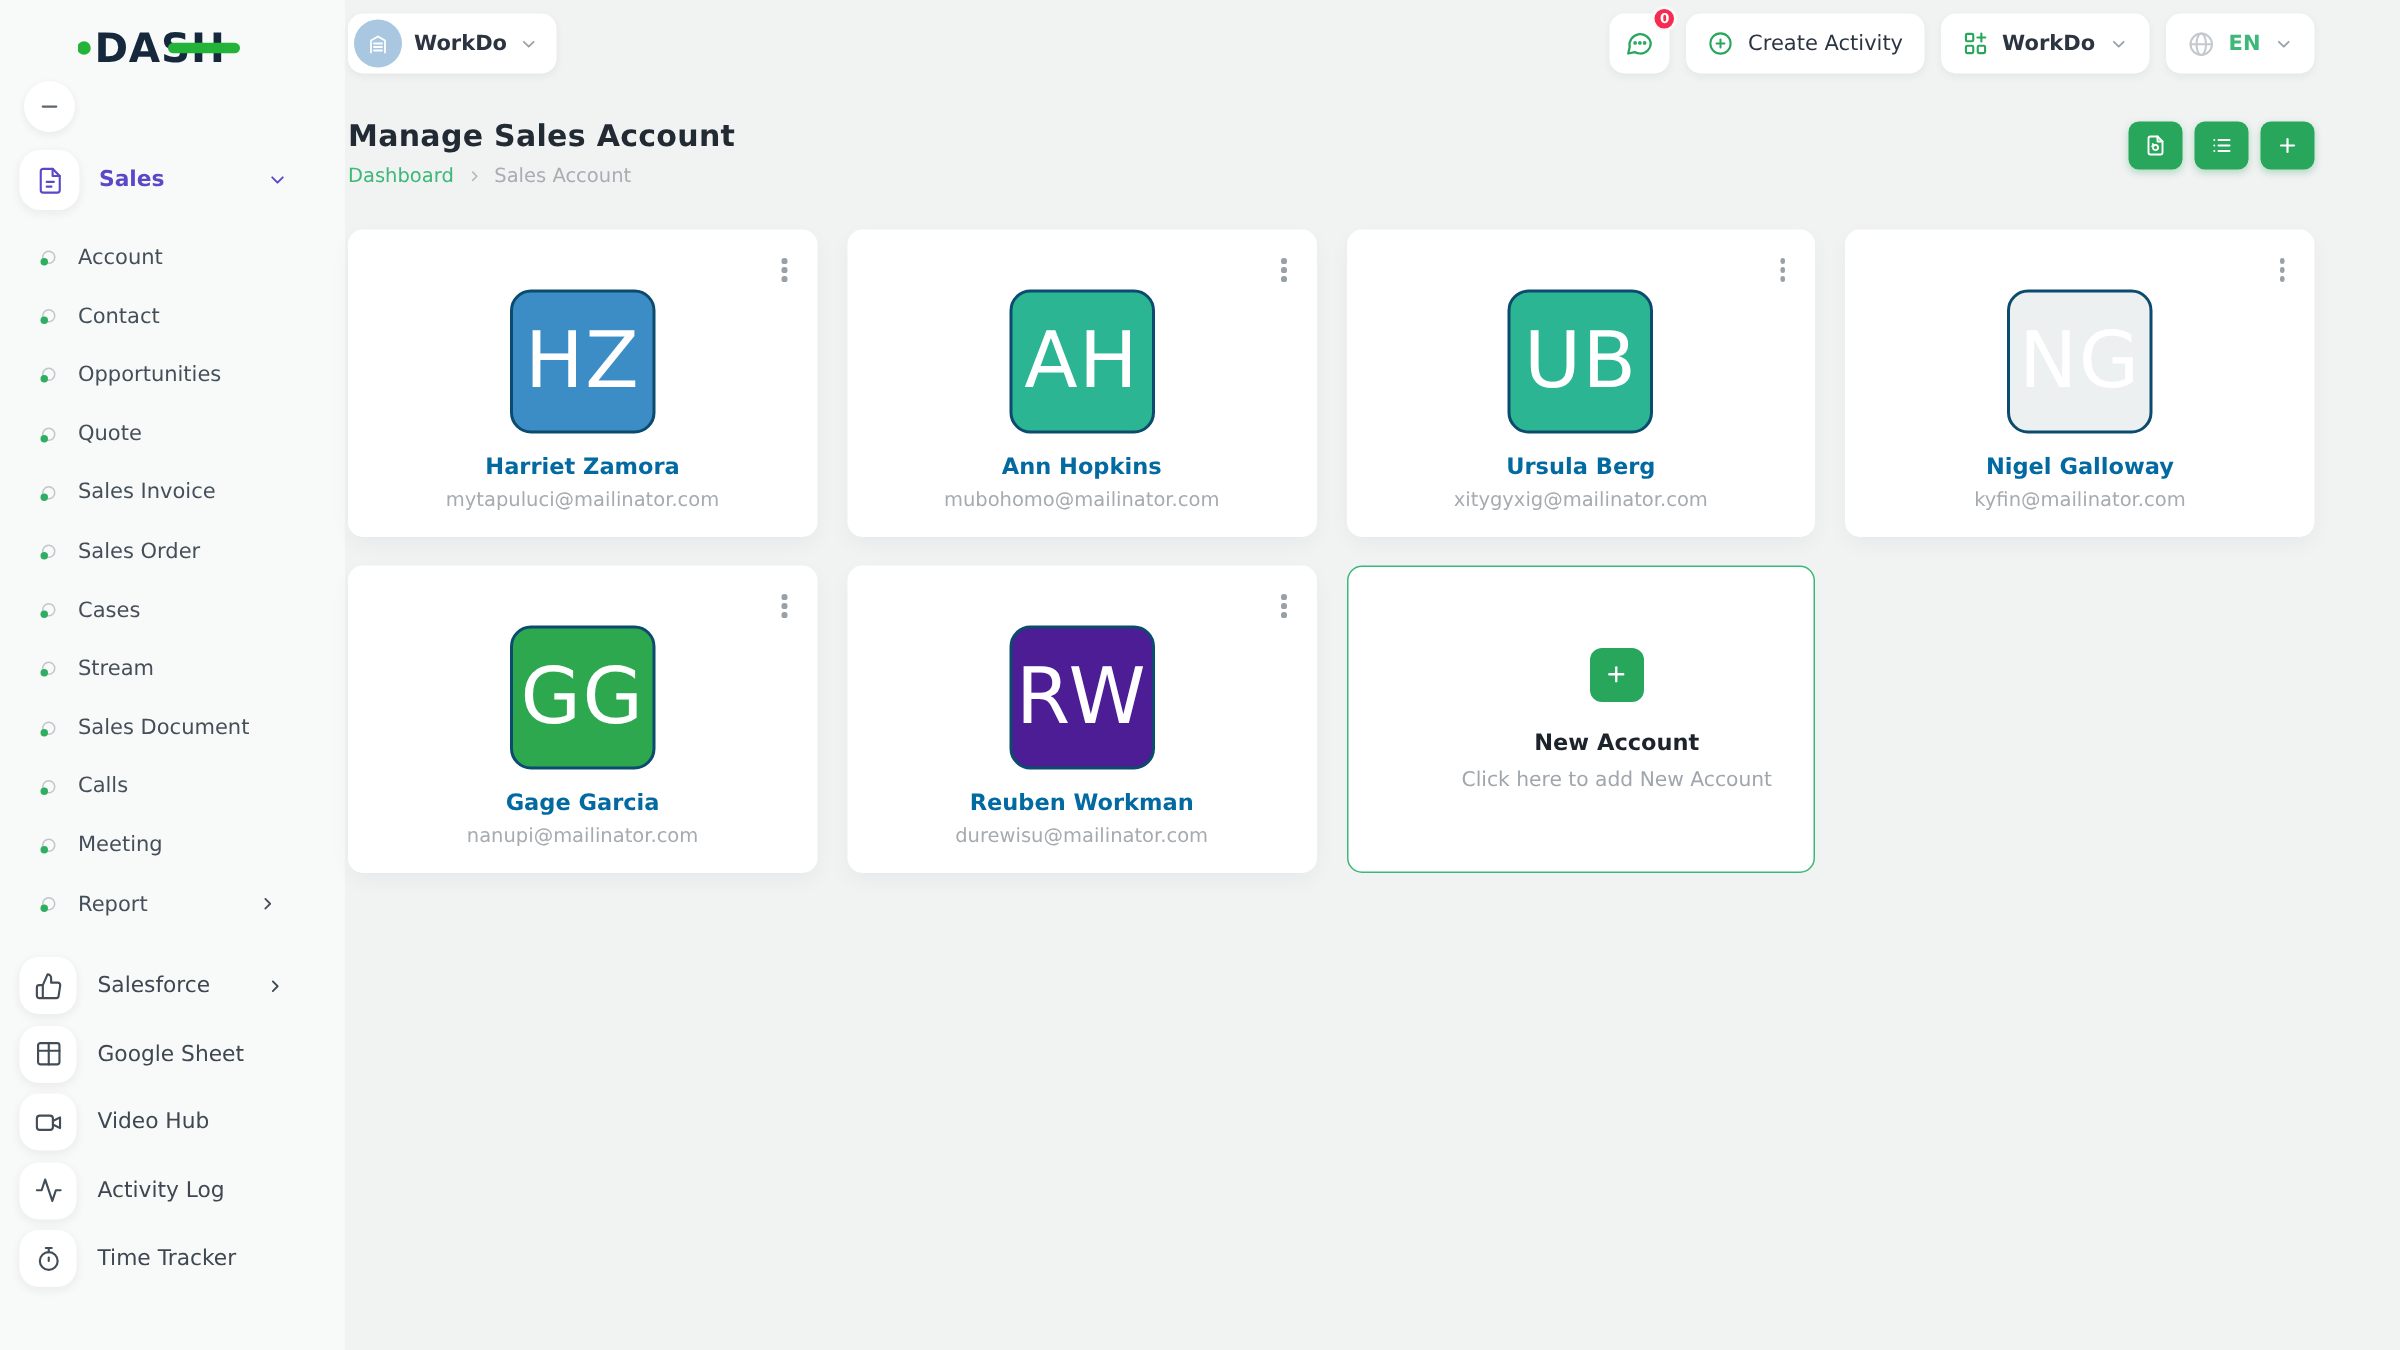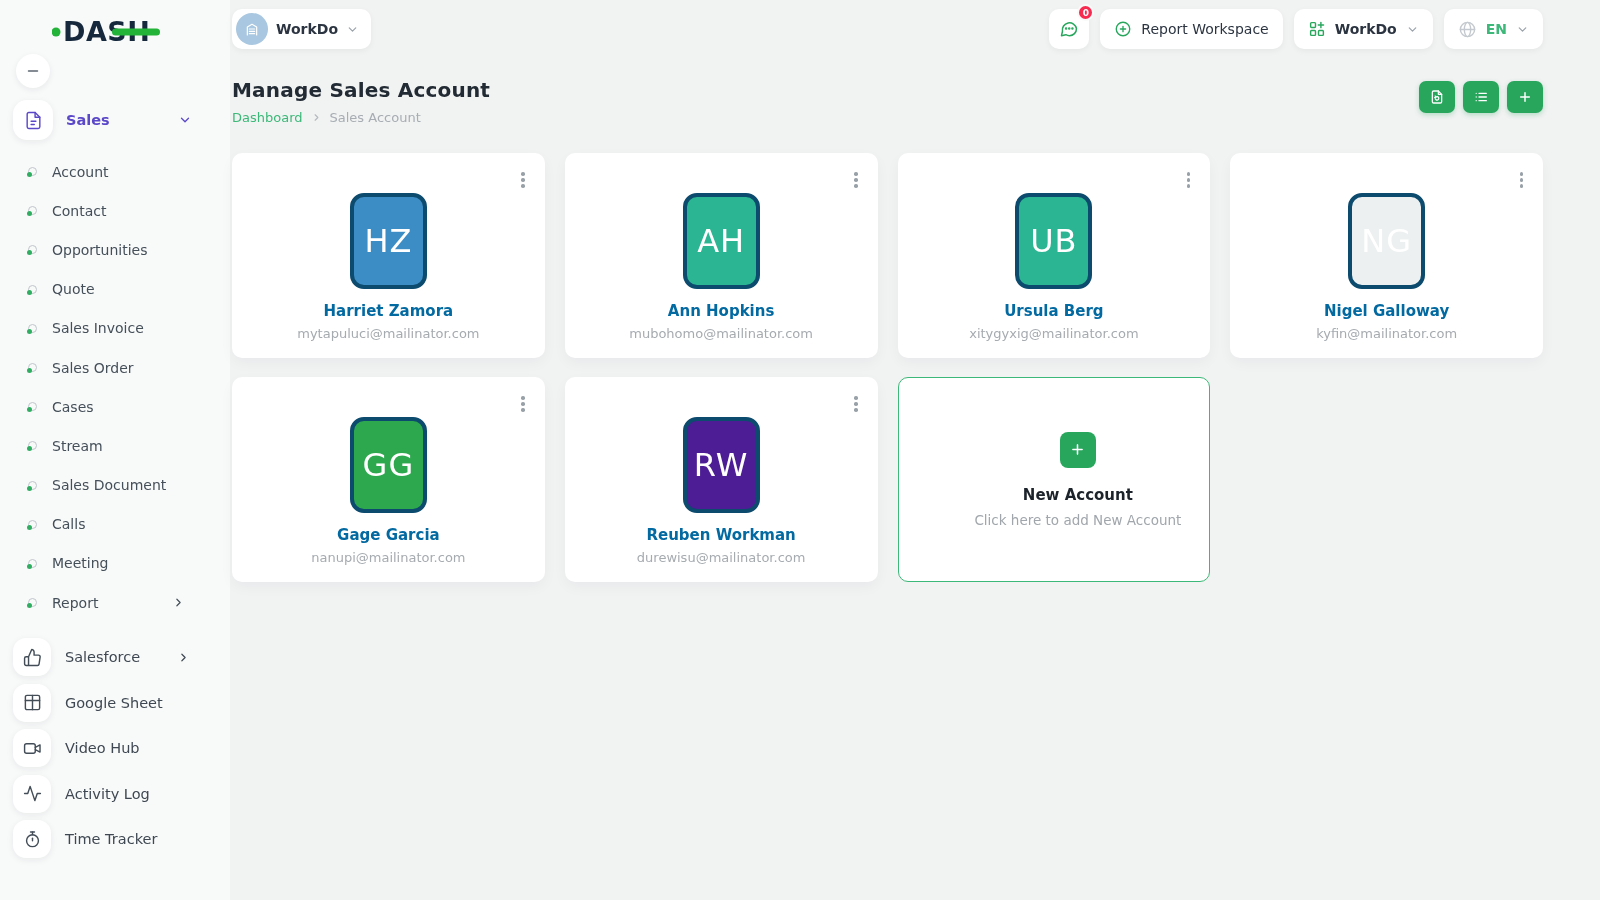--- a/index.html
+++ b/index.html
@@ -60,22 +60,22 @@
   .breadcrumb .current { color:#a7adb3; }
   .header-actions { margin-left:auto; display:flex; gap:8px; margin-top:3px; }
   .act-btn { width:36px; height:32px; border:none; border-radius:7px; background:#27a65c; color:#fff;
     display:flex; align-items:center; justify-content:center; cursor:pointer; box-shadow:0 2px 5px rgba(39,166,92,.3); }
 
   .cards-grid { margin-top:28px; display:grid; grid-template-columns:repeat(4,1fr); gap:19px 20px; }
   .card { background:#fff; border-radius:10px; height:205px; position:relative;
     box-shadow:0 5px 14px rgba(20,30,40,.04); display:flex; flex-direction:column; align-items:center; }
   .kebab { position:absolute; top:15px; right:16px; display:flex; flex-direction:column; gap:2.5px; padding:4px; cursor:pointer; }
   .kebab i { width:3.5px; height:3.5px; border-radius:50%; background:#98a0a8; }
-  .avatar { margin-top:40px; width:77px; height:96px; border-radius:14px; border:4px solid #0c4a6e;
-    display:flex; align-items:center; justify-content:center; font-size:32px; font-weight:400; color:#fff; letter-spacing:1px; }
+  .avatar { margin-top:40px; width:97px; height:96px; border-radius:14px; border:2px solid #0c4a6e;
+    display:flex; align-items:center; justify-content:center; font-size:52px; font-weight:400; color:#fff; letter-spacing:1px; }
   .acc-name { margin-top:13px; font-size:15px; font-weight:700; color:#0369a1; cursor:pointer; }
   .acc-email { margin-top:6px; font-size:13px; color:#a6abb0; }
   .new-card { box-shadow:none; border:1px solid #3cb878; justify-content:center; cursor:pointer;padding-left:48px; }
   .new-plus { width:36px; height:36px; border-radius:8px; background:#27a65c; color:#fff; display:flex; align-items:center; justify-content:center; }
   .new-title { margin-top:18px; font-size:15px; font-weight:700; color:#1c232b; }
   .new-sub { margin-top:8px; font-size:13.5px; color:#a0a6ac; }
   #account-cards { display:contents; }
 </style>
 </head>
 <body>
@@ -275,21 +275,21 @@
         </div>
 
         <div class="pill txt-pill">
           <span class="green-ic">
             <svg width="18" height="18" viewBox="0 0 24 24" fill="none" stroke="currentColor" stroke-width="1.8" stroke-linecap="round" stroke-linejoin="round">
               <circle cx="12" cy="12" r="9"></circle>
                 <line x1="12" y1="8.5" x2="12" y2="15.5"></line>
                 <line x1="8.5" y1="12" x2="15.5" y2="12"></line>
             </svg>
           </span>
-          <span class="label">Report Workspace</span>
+          <span class="label">Create Activity</span>
         </div>
 
         <div class="pill txt-pill">
           <span class="green-ic">
             <svg width="18" height="18" viewBox="0 0 24 24" fill="none" stroke="currentColor" stroke-width="1.9" stroke-linecap="round" stroke-linejoin="round">
               <rect x="3.5" y="3.5" width="6.5" height="6.5" rx="1.2"></rect>
                 <rect x="3.5" y="14" width="6.5" height="6.5" rx="1.2"></rect>
                 <rect x="14" y="14" width="6.5" height="6.5" rx="1.2"></rect>
               <line x1="17.2" y1="3.2" x2="17.2" y2="10.2"></line>
                 <line x1="13.7" y1="6.7" x2="20.7" y2="6.7"></line>

